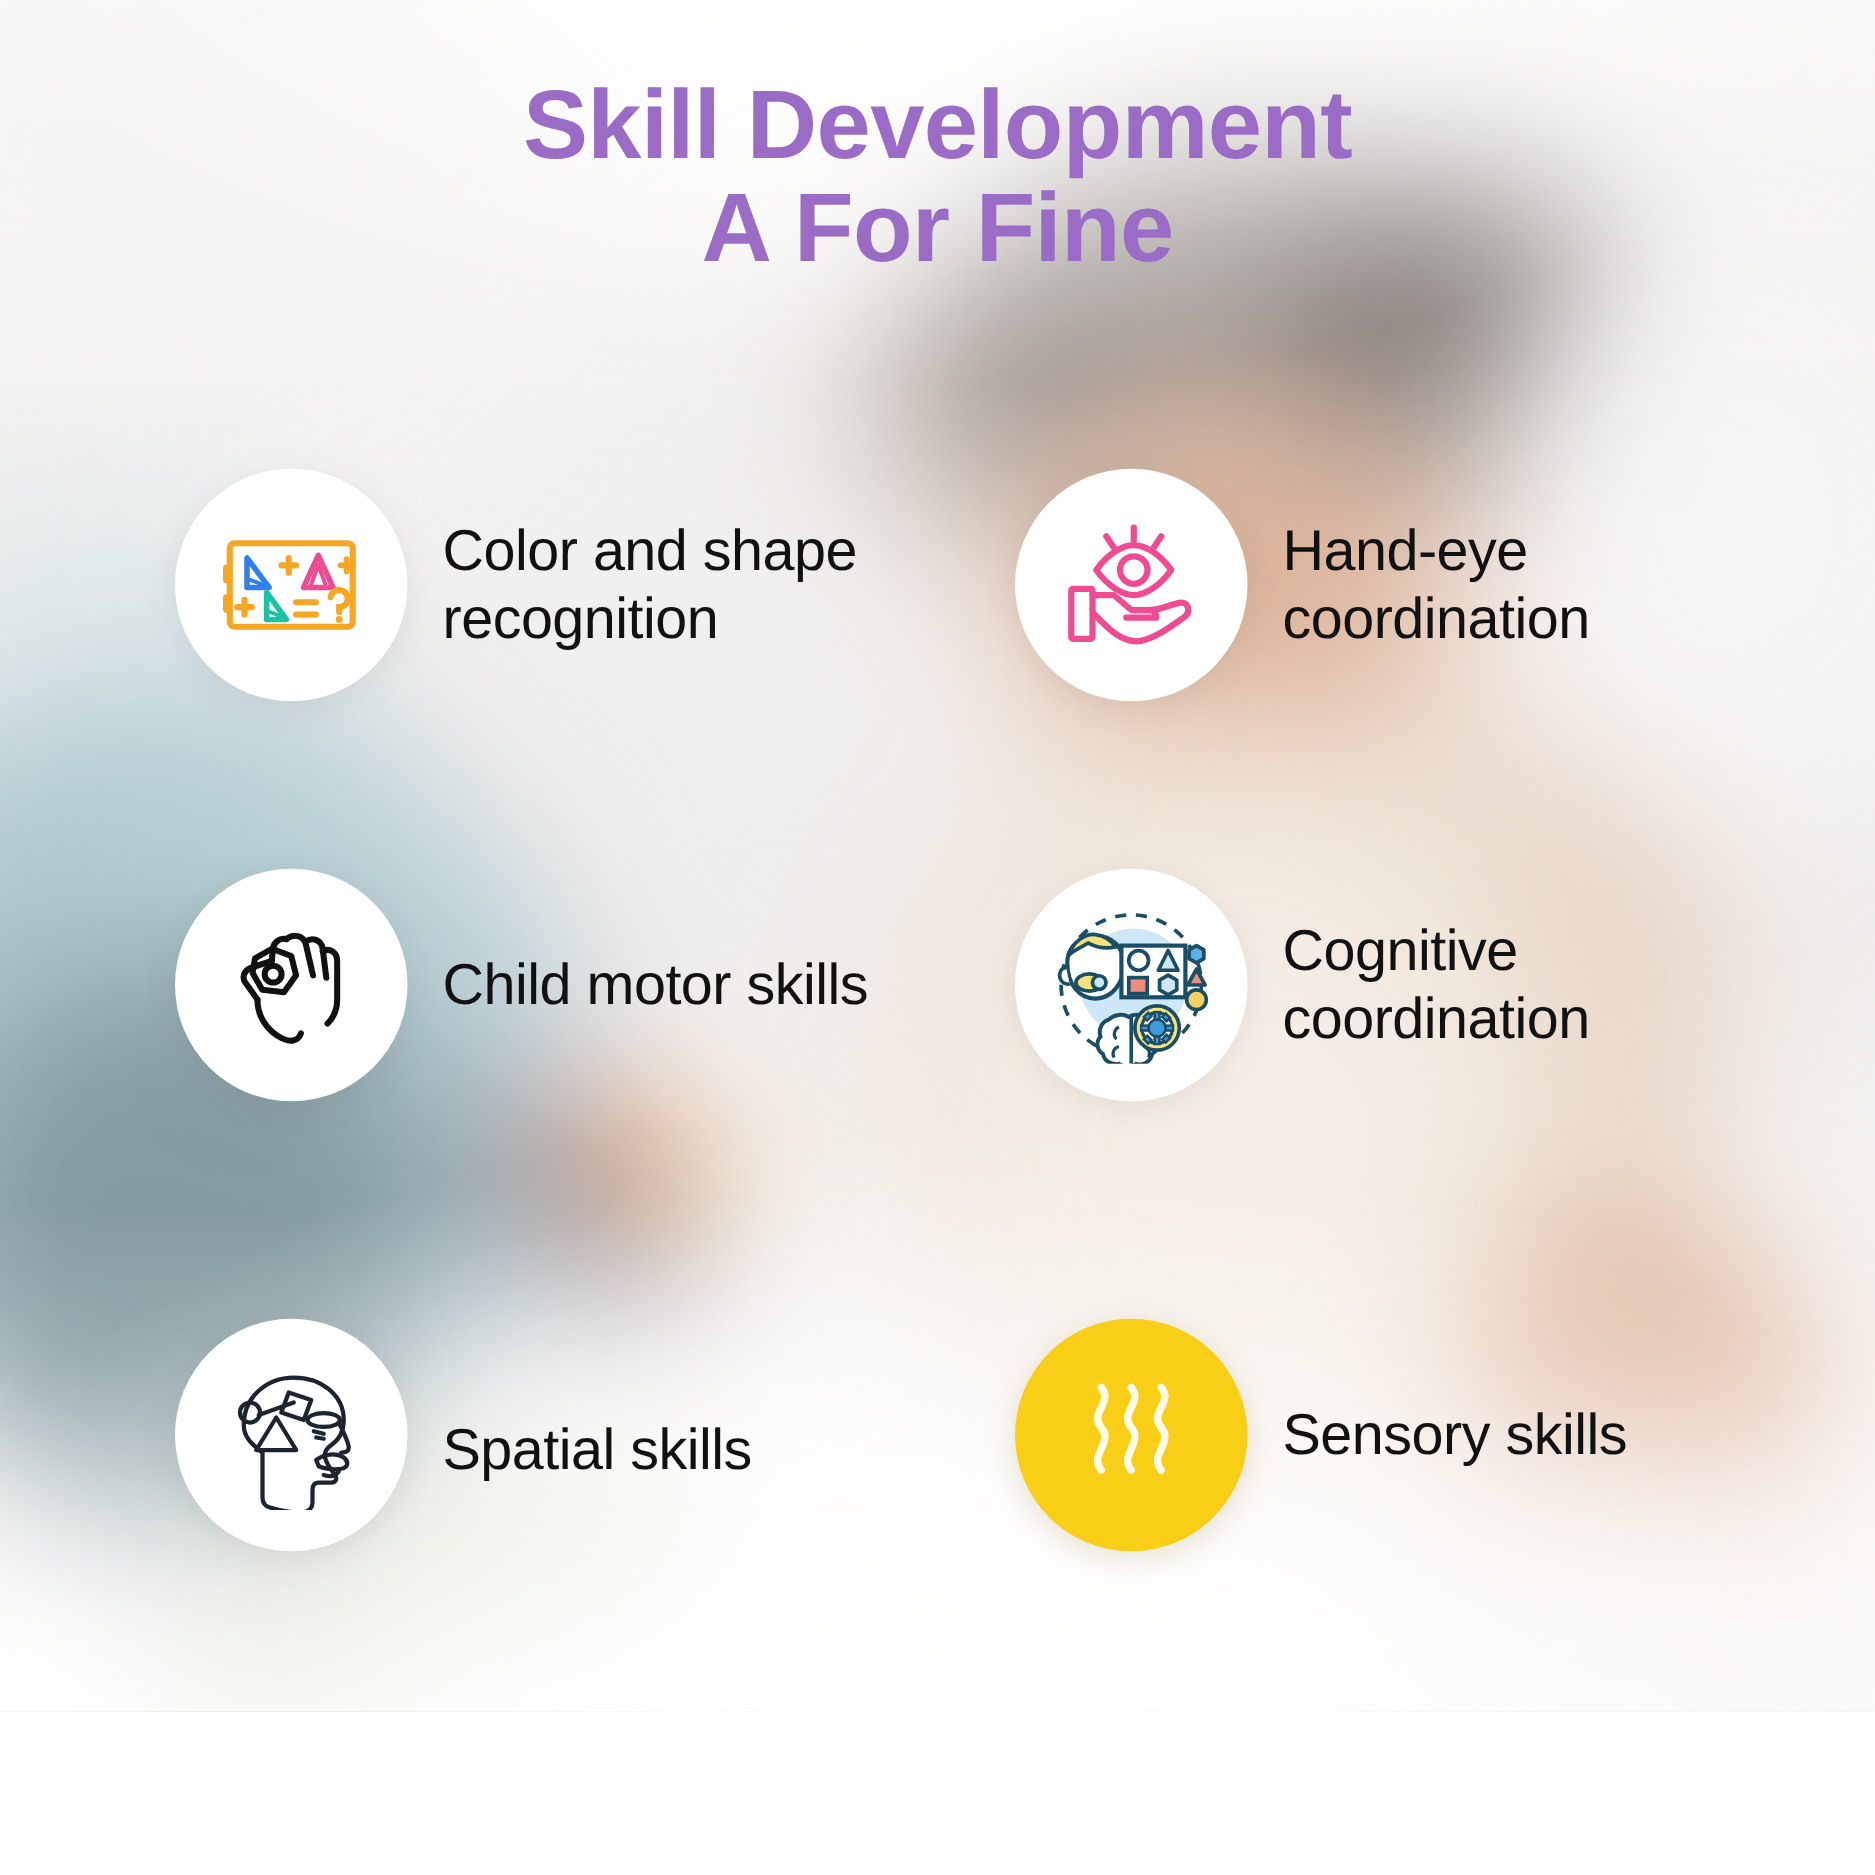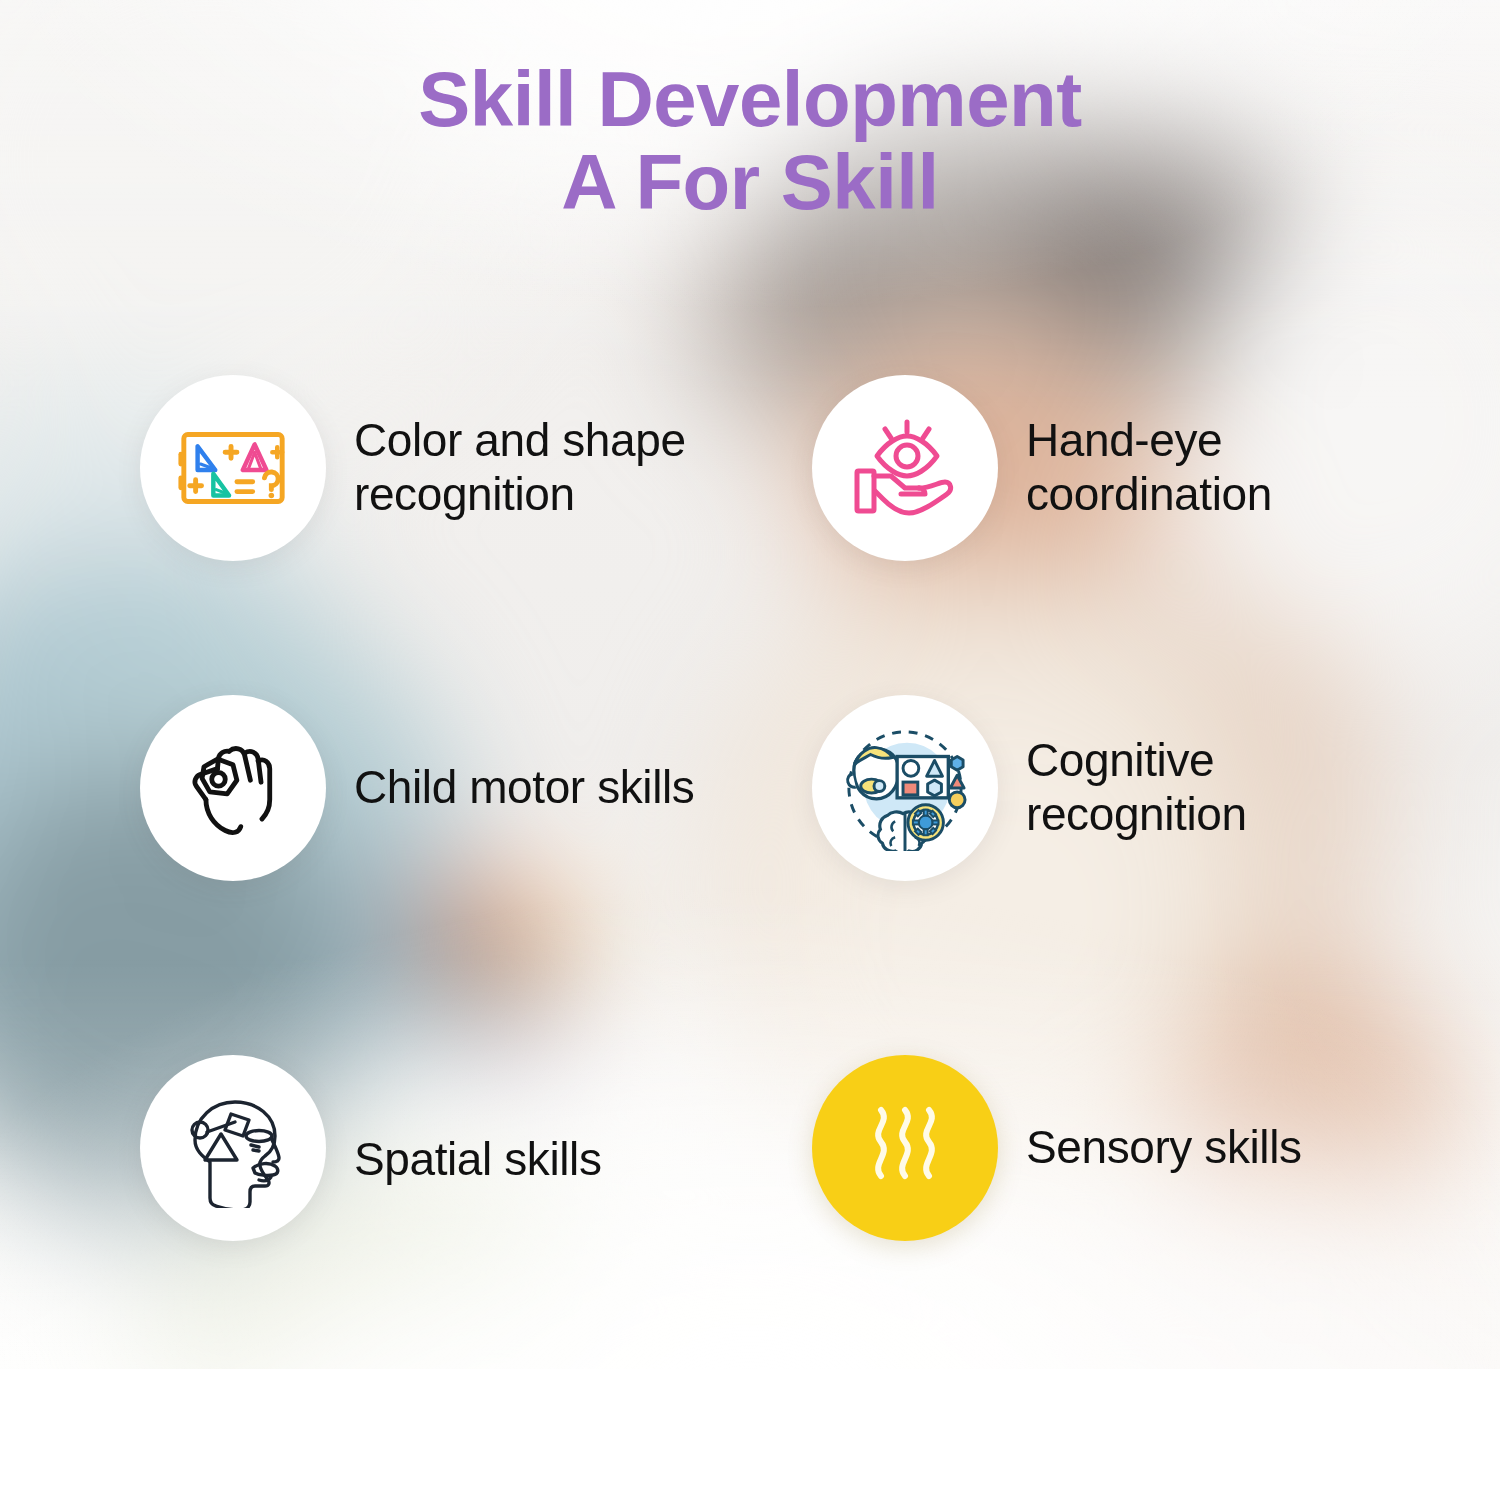--- a/index.html
+++ b/index.html
@@ -164,21 +164,21 @@
     <span class="blob b-grn"></span>
     <span class="blob b-grn2"></span>
     <span class="blob b-wht1"></span>
     <span class="blob b-wht3"></span>
     <span class="blob b-wht2"></span>
   </div>
   <div class="bg-layer bg-veil"></div>
 
   <h1 class="title" style="color:#9b6cc6">
     <span class="line">Skill Development</span>
-    <span class="line">A For Skill</span>
+    <span class="line">A For Fine</span>
   </h1>
 
   <div class="grid">
 
     <div class="item col-l row-1">
       <div class="badge">
         <svg width="118" height="118" viewBox="0 0 120 120" fill="none">
           <rect x="10" y="26" width="100" height="68" rx="4" stroke="#f5a623" stroke-width="5"></rect>
           <path d="M7 46 v10" stroke="#f5a623" stroke-width="5" stroke-linecap="round"></path>
           <path d="M7 70 v10" stroke="#f5a623" stroke-width="5" stroke-linecap="round"></path>
@@ -281,21 +281,21 @@
             <rect x="83" y="106" width="4" height="6"></rect>
             <rect x="72" y="97" width="6" height="4"></rect>
             <rect x="92" y="97" width="6" height="4"></rect>
             <rect x="75" y="88" width="5" height="4" transform="rotate(-45 77 90)"></rect>
             <rect x="90" y="106" width="5" height="4" transform="rotate(-45 92 108)"></rect>
             <rect x="90" y="88" width="4" height="5" transform="rotate(-45 92 90)"></rect>
             <rect x="75" y="106" width="4" height="5" transform="rotate(-45 77 108)"></rect>
           </g>
         </svg>
       </div>
-      <div class="label" style="color: rgb(17, 17, 17);">Cognitive recognition</div>
+      <div class="label" style="color: rgb(17, 17, 17);">Cognitive coordination</div>
     </div>
 
     <div class="item col-l row-3">
       <div class="badge">
         <svg width="120" height="120" viewBox="0 0 120 120" fill="none" stroke="#1c2430" stroke-width="3.4" stroke-linecap="round" stroke-linejoin="round">
 
           <path d="M22 52 c0-22 18-38 40-38 c22 0 40 14 40 34 c0 10-4 16-10 20 c-4 3-6 6-5 10
                    c1 5 5 10 8 14 c2 3 1 6-3 6 h-10 c-3 0-5 2-5 6 v10 c0 5-4 8-10 8
                    c-8 0-18-2-24-4 c-4-1-6-4-6-8 V74 c-8-6-15-12-15-22 Z"></path>
 

